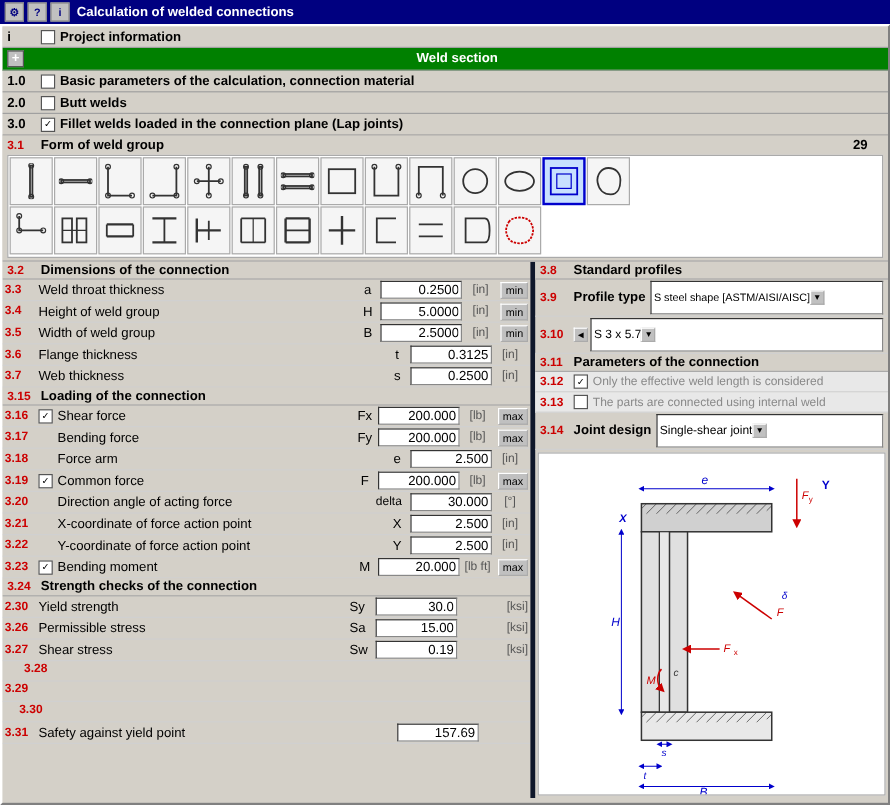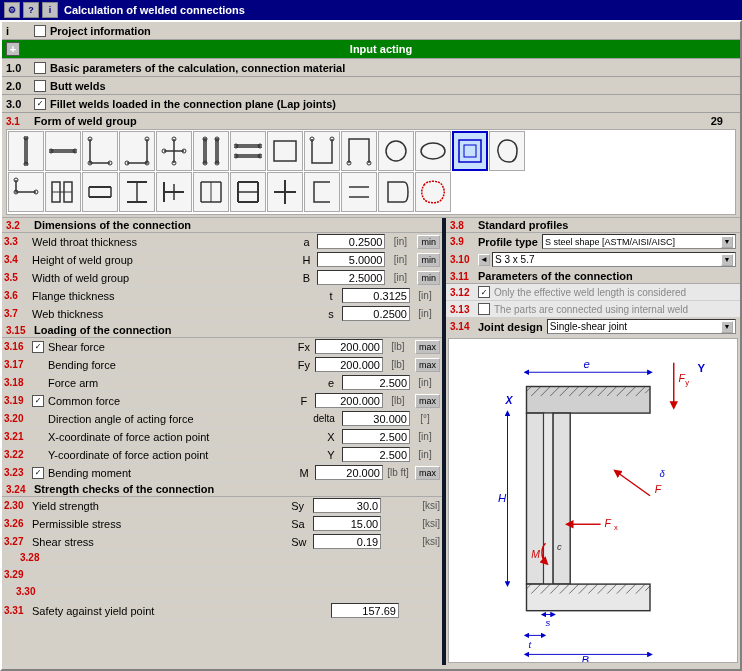--- a/index.html
+++ b/index.html
@@ -188,24 +188,24 @@
       font-size: 10px;
       color: #cc0000;
     }
     .rp-label {
       font-size: 11px;
       font-weight: bold;
     }
     .dropdown-box {
       background: white;
       border: 1px inset #888;
-      height: 15px;
+      height: 28px;
       font-size: 10px;
       padding: 0 2px;
-      display: flex; align-items: center; justify-content: space-between;
+      display: flex; align-items: center; justify-content: flex-start;
       cursor: pointer;
     }
     .dropdown-arrow {
       width: 12px; height: 12px;
       background: #c0c0c0;
       border: 1px outset #fff;
       display: flex; align-items: center; justify-content: center;
       font-size: 7px;
     }
     .nav-arrow {
@@ -249,21 +249,21 @@
 <div class="main-container">
 
   <div class="section-row header-row">
     <span class="section-num">i</span>
     <div class="checkbox-small"></div>
     <span class="section-label">Project information</span>
   </div>
 
   <div class="section-row green-bg">
     <div class="plus-btn">+</div>
-    <span class="input-section-label">Input acting</span>
+    <span class="input-section-label">Weld section</span>
   </div>
 
   <div class="section-row">
     <span class="section-num">1.0</span>
     <div class="checkbox-small"></div>
     <span class="section-label">Basic parameters of the calculation, connection material</span>
   </div>
 
   <div class="section-row">
     <span class="section-num">2.0</span>

